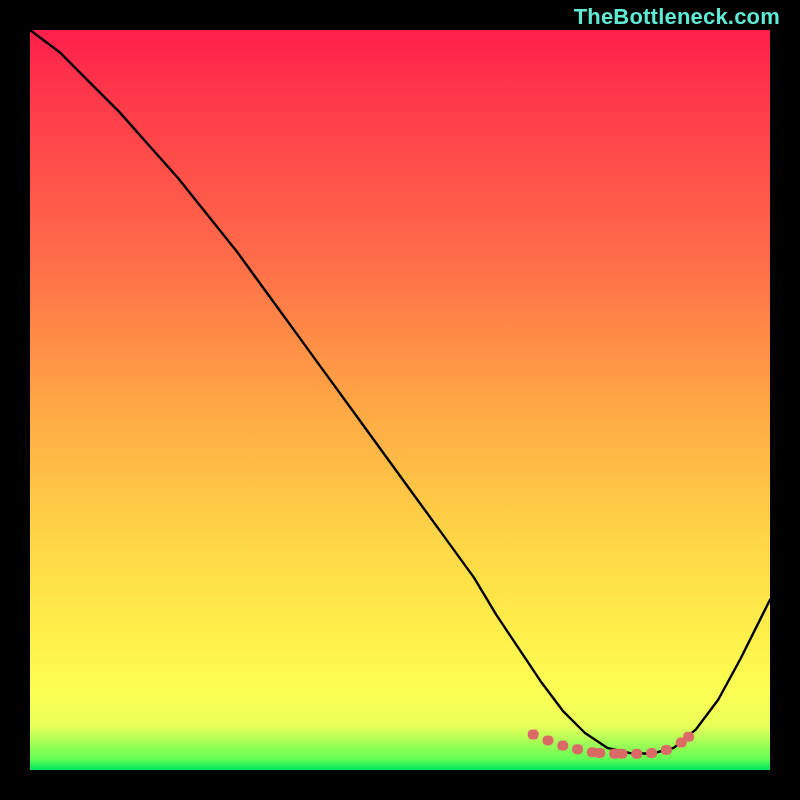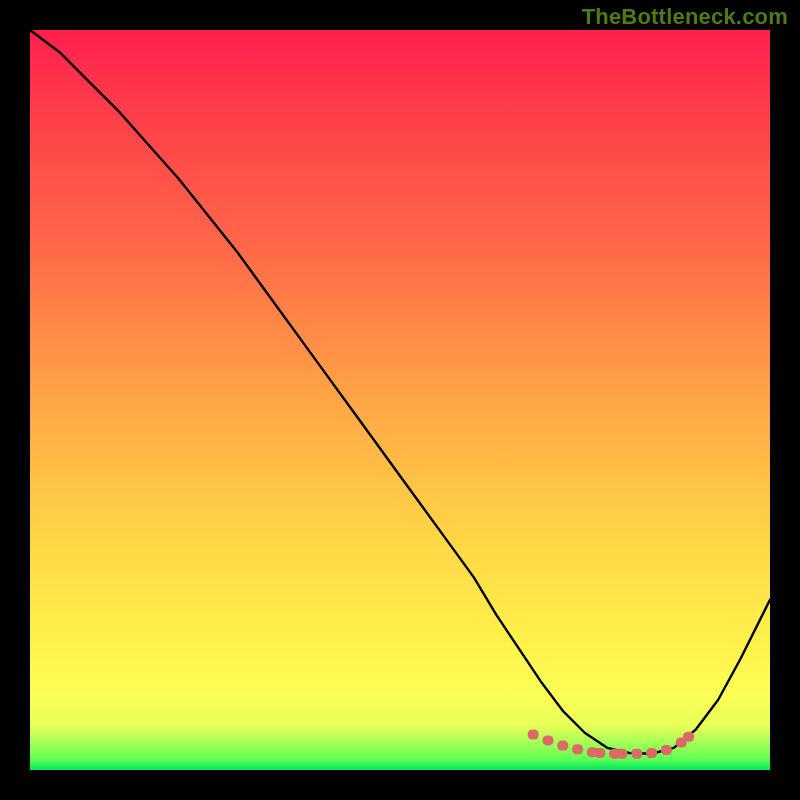--- a/index.html
+++ b/index.html
@@ -13,22 +13,22 @@
   }
   .frame {
     position: relative;
     width: 800px;
     height: 800px;
     background: #000;
   }
   .watermark {
     position: absolute;
     top: 4px;
-    right: 12px;
-    color: #4d7c0f;
+    right: 20px;
+    color: #5eead4;
     font-size: 22px;
     font-weight: 600;
     letter-spacing: 0.2px;
     z-index: 10;
   }
   .plot-area {
     position: absolute;
     left: 30px;
     top: 30px;
     width: 740px;

